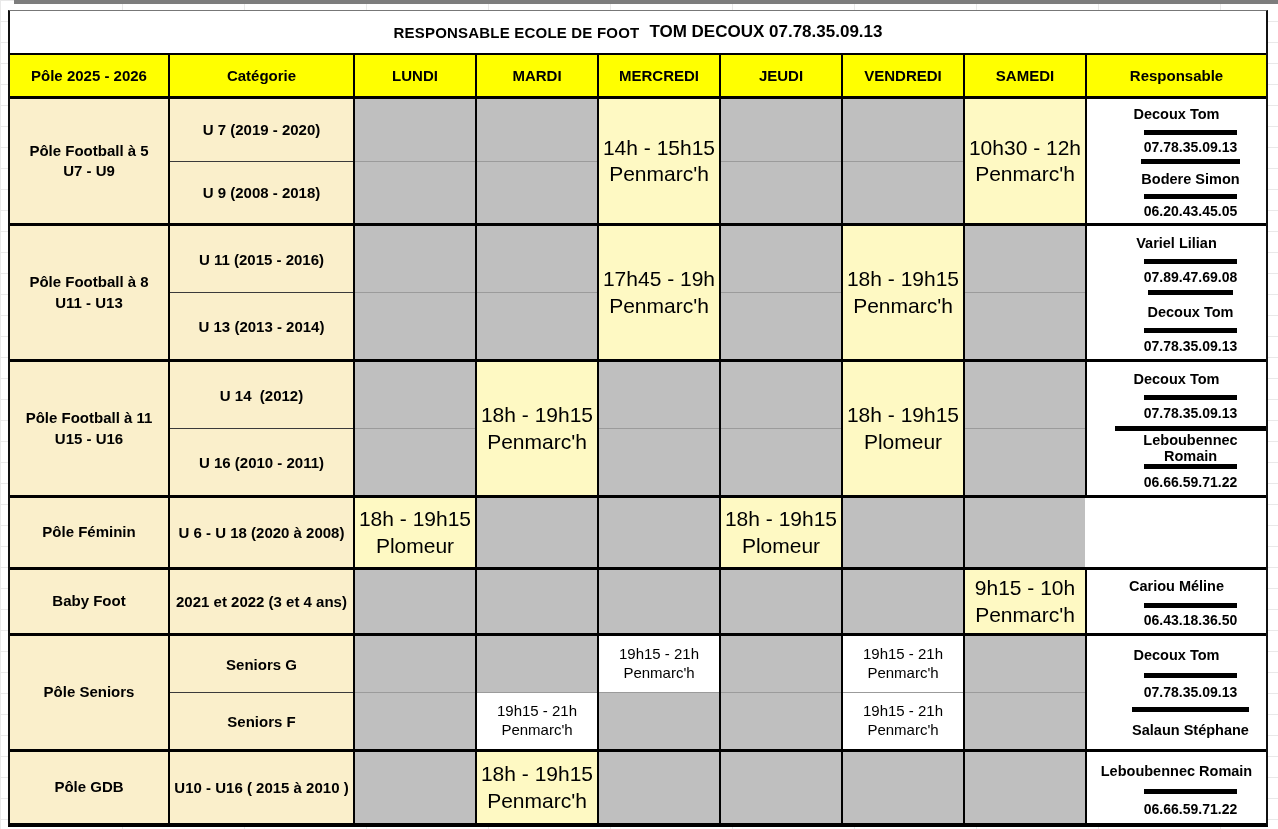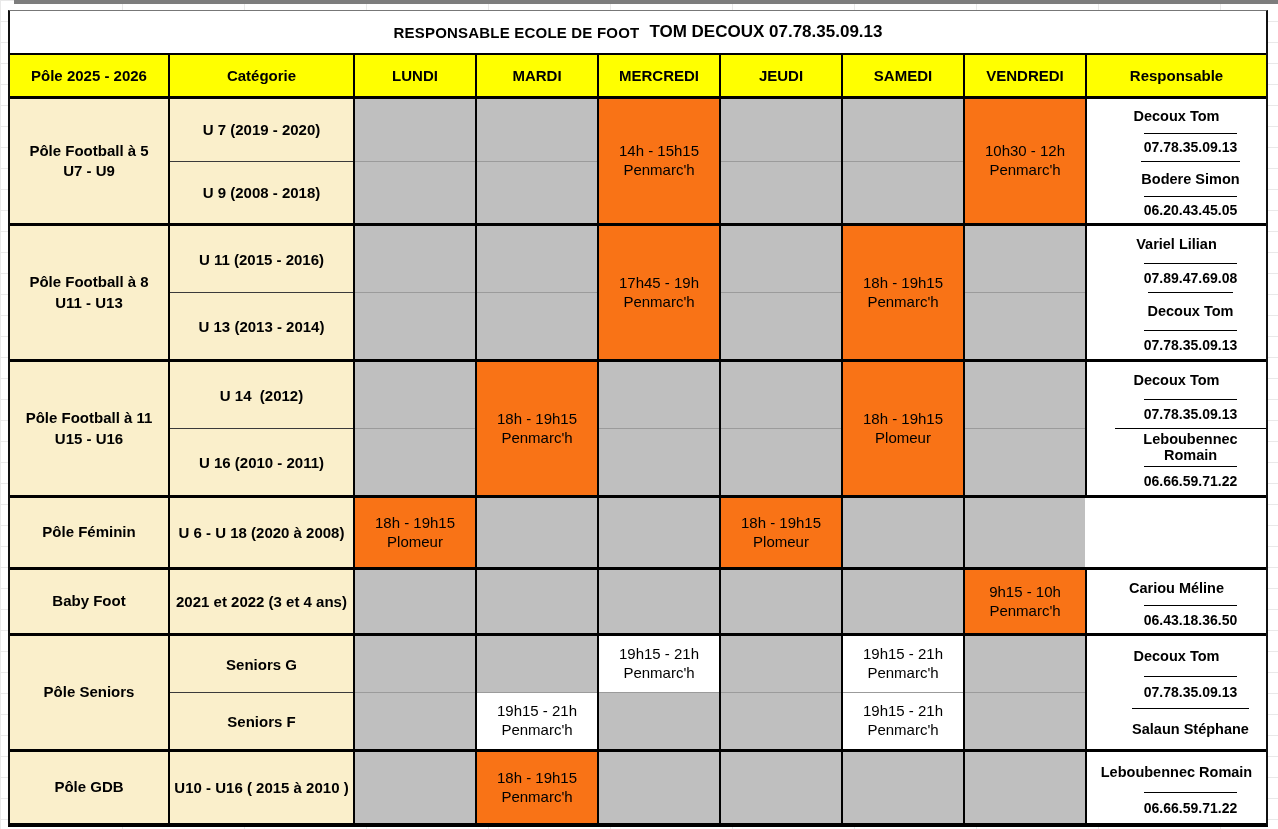--- a/index.html
+++ b/index.html
@@ -45,50 +45,50 @@
     flex:1;display:flex;align-items:center;justify-content:center;
     font-size:15px;font-weight:bold;text-align:center;white-space:pre-wrap;padding:0 4px;
   }
   .cat + .cat{border-top:1px solid #3a3a3a;}
   .day{display:flex;flex-direction:column;}
   .sub{flex:1;display:flex;align-items:center;justify-content:center;
        font-size:15px;text-align:center;white-space:pre-line;line-height:1.25;}
   .sub + .sub{border-top:1px solid #9b9b9b;}
   .gray{background:#bfbfbf;}
   .white{background:#ffffff;}
-  .merged{display:flex;align-items:center;justify-content:center;background:#f97316;
-          font-size:15px;text-align:center;white-space:pre-line;line-height:1.25;}
+  .merged{display:flex;align-items:center;justify-content:center;background:#fef9c3;
+          font-size:21px;text-align:center;white-space:pre-line;line-height:1.25;}
   .resp{display:flex;flex-direction:column;background:#fff;align-items:center;}
   .rname,.rphone{display:flex;align-items:center;justify-content:center;
        font-weight:bold;color:#000;text-align:center;}
   .rname{flex:1.3;font-size:14.5px;}
   .rphone{flex:1;font-size:14px;}
-  .resp > div + div{border-top:1px solid #000000;margin-left:28px;}
+  .resp > div + div{border-top:5px solid #000000;margin-left:28px;}
 </style>
 </head>
 <body>
 
 <div class="top-strip"></div>
 
 <div class="sheet">
 
   <div class="title-row">
     <span class="title-label">RESPONSABLE ECOLE DE FOOT</span>
     <span class="title-contact">TOM DECOUX 07.78.35.09.13</span>
   </div>
 
   <div class="head-row grid">
     <div class="c">Pôle 2025 - 2026</div>
     <div class="c">Catégorie</div>
     <div class="c">LUNDI</div>
     <div class="c">MARDI</div>
     <div class="c">MERCREDI</div>
     <div class="c">JEUDI</div>
+    <div class="c">VENDREDI</div>
     <div class="c">SAMEDI</div>
-    <div class="c">VENDREDI</div>
     <div class="c">Responsable</div>
   </div>
 
   <div class="block grid" style="height:127px">
     <div class="c pole">Pôle Football à 5
 U7 - U9</div>
     <div class="c cats">
       <div class="cat">U 7 (2019 - 2020)</div>
       <div class="cat">U 9 (2008 - 2018)</div>
     </div>

